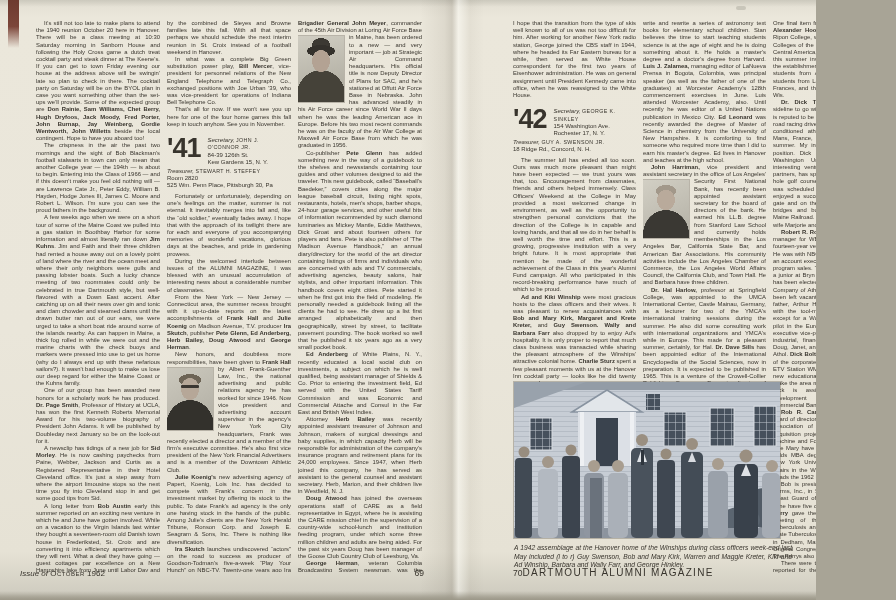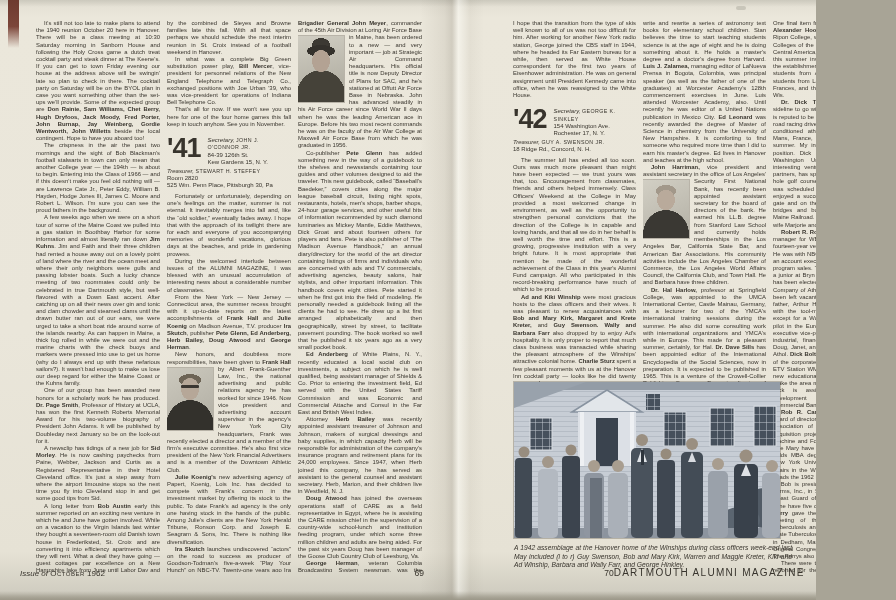--- a/index.html
+++ b/index.html
@@ -58,21 +58,21 @@
     radial-gradient(ellipse 9px 10px at 23px 20px,#b9aa9b 0 99%,rgba(0,0,0,0) 100%),
     radial-gradient(ellipse 10px 6px at 23px 11px,#a2988a 0 99%,rgba(0,0,0,0) 100%),
     radial-gradient(ellipse 23px 24px at 23px 54px,#3a3833 0 99%,rgba(0,0,0,0) 100%),
     linear-gradient(150deg,#d2cfc4,#b3b0a5);}
   .group-photo{position:absolute;left:20px;top:372px;width:266px;height:156px;
     box-shadow:0 0 0 1px rgba(70,64,52,.3);}
   .caption{position:absolute;left:20px;top:534px;width:278px;
     font-style:italic;font-size:6.7px;line-height:8.6px;text-align:justify;}
   .footer{position:absolute;bottom:12px;font-size:8px;}
   .footer-l{left:6px;right:8px;display:flex;justify-content:space-between;align-items:baseline;}
-  .footer-r{left:19px;right:16px;display:flex;justify-content:center;align-items:baseline;}
+  .footer-r{left:19px;right:16px;display:flex;justify-content:flex-start;align-items:baseline;}
   .issue-prefix{font-style:italic;}
   .issue-month{font-variant:small-caps;letter-spacing:.5px;}
   .pageno{font-size:8.5px;}
   .mag-name{font-size:10px;letter-spacing:1.3px;}
 </style>
 </head>
 <body>
 
 <div class="scan">
   <div class="top-edge"></div>

